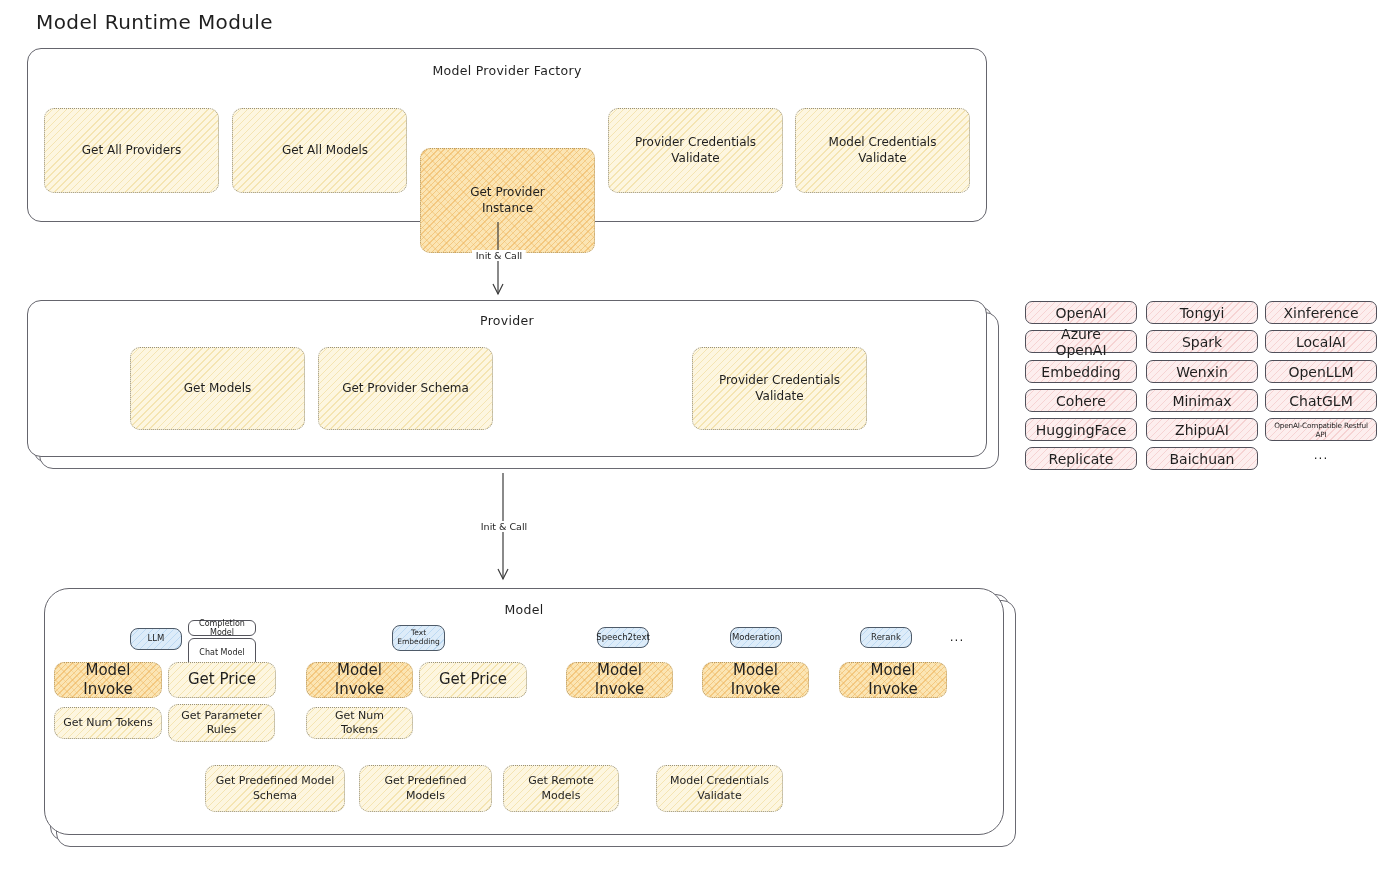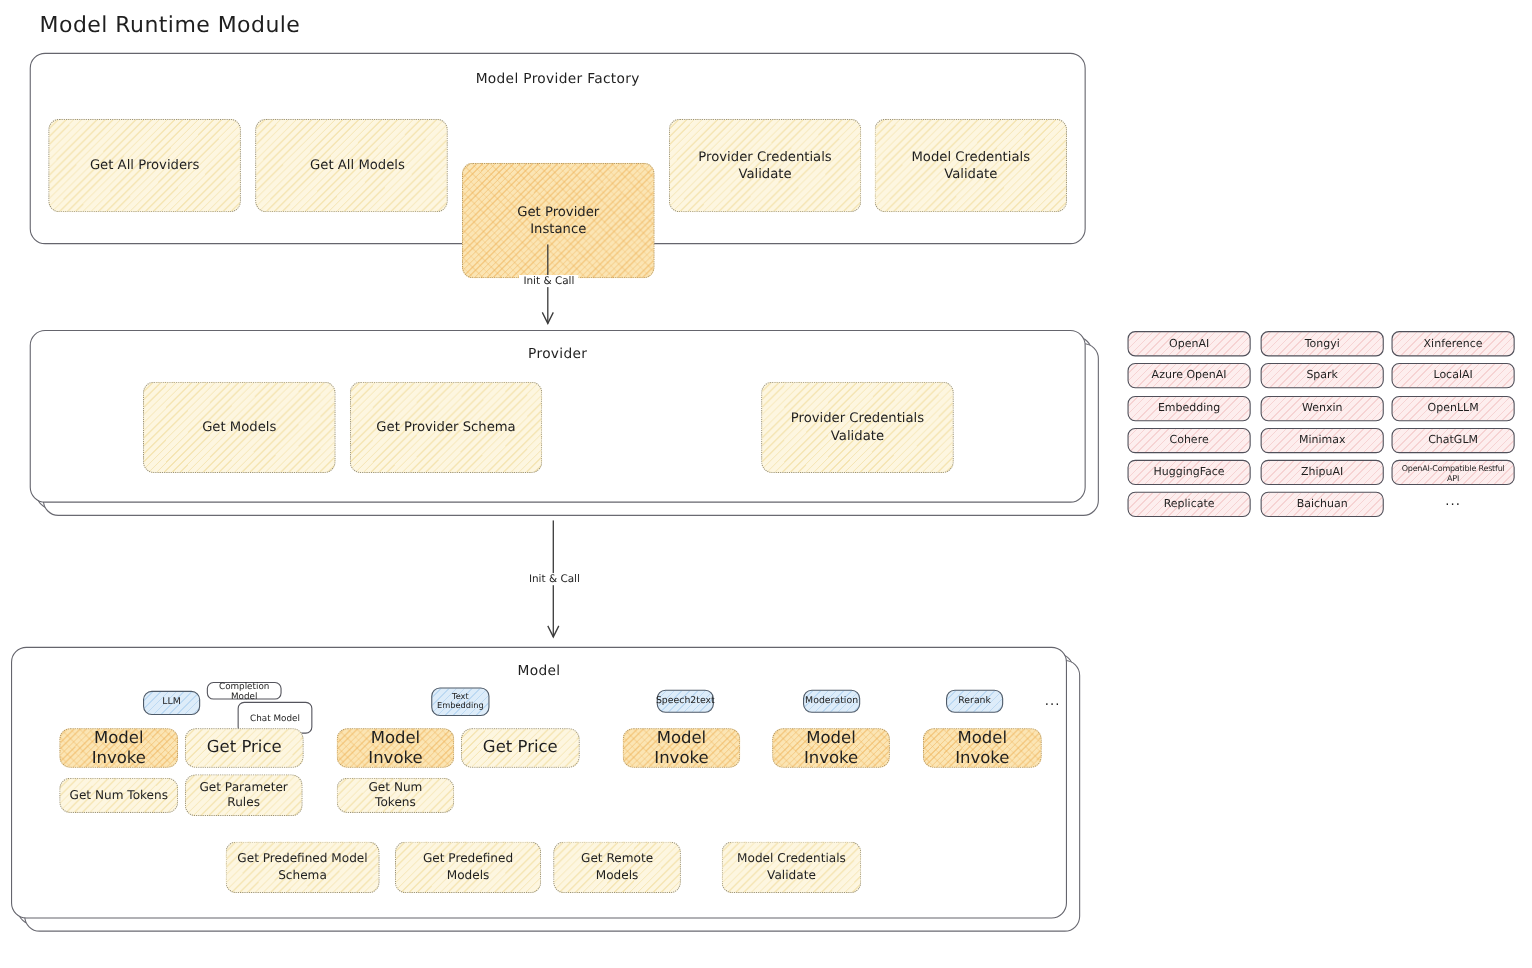--- a/index.html
+++ b/index.html
@@ -32,21 +32,21 @@
                      repeating-linear-gradient(45deg, rgba(238,177,86,.30) 0 1px, transparent 1px 6px);
     border-color:#b59a67;
   }
   .ybox.narrow { padding:2px 36px; }
   .ybox.op { font-size:11px; padding:2px 8px; }
   .ybox.op-lg { font-size:15px; }
 
   .pill {
     position:absolute; z-index:2; display:flex; align-items:center; justify-content:center;
     text-align:center; border:1.2px solid #50505a; border-radius:7px;
-    font-size:10px; box-sizing:border-box; padding:1px 16px;
+    font-size:14px; box-sizing:border-box; padding:1px 16px;
     background-color:#fdeeee;
     background-image:repeating-linear-gradient(135deg, rgba(236,170,170,.40) 0 1px, transparent 1px 5px);
   }
   .pill.tiny { font-size:7.3px; letter-spacing:-.2px; padding:1px 2px; }
   .more-dots { position:absolute; z-index:2; text-align:center; font-size:12px; letter-spacing:1px; }
 
   .tab-blue {
     position:absolute; z-index:2; display:flex; align-items:center; justify-content:center;
     text-align:center; border:1.2px solid #4e5a68; border-radius:8px;
     font-size:8.5px; line-height:1.15; box-sizing:border-box; padding:1px 3px;
@@ -118,27 +118,27 @@
   <div class="more-dots" style="left:1265px; top:448px; width:112px;">...</div>
 
   <div class="arrow" style="left:495px; top:473px;">
     <svg width="16" height="108">
       <line x1="8" y1="0" x2="8" y2="106" stroke="#3c3c3c" stroke-width="1.2"></line>
       <polyline points="3,96 8,106 13,96" fill="none" stroke="#3c3c3c" stroke-width="1.2"></polyline>
     </svg>
   </div>
   <div class="arrow-label" style="left:504px; top:521px;">Init &amp; Call</div>
 
-  <div class="panel stacked" style="left:10px; top:588px; width:958px; height:245px;">
+  <div class="panel stacked" style="left:44px; top:588px; width:958px; height:245px;border-radius:25px;">
     <div class="panel-title" style="top:13px;">Model</div>
   </div>
 
   <div class="tab-blue" style="left:130px; top:628px; width:52px; height:22px;">LLM</div>
   <div class="tab-white" style="left:188px; top:620px; width:68px; height:16px;">Completion Model</div>
-  <div class="tab-white" style="left:188px; top:638px; width:68px; height:29px;margin-left:28px;">Chat Model</div>
+  <div class="tab-white" style="left:188px; top:638px; width:68px; height:29px;">Chat Model</div>
   <div class="tab-blue two-line" style="left:380px; top:625px; width:53px; height:26px;">Text Embedding</div>
   <div class="tab-blue" style="left:597px; top:627px; width:52px; height:21px;">Speech2text</div>
   <div class="tab-blue" style="left:730px; top:627px; width:52px; height:21px;">Moderation</div>
   <div class="tab-blue" style="left:860px; top:627px; width:52px; height:21px;">Rerank</div>
   <div class="more-dots" style="left:942px; top:630px; width:30px;">...</div>
 
   <div class="ybox highlight op op-lg" style="left:54px; top:662px; width:108px; height:36px;">Model Invoke</div>
   <div class="ybox op op-lg" style="left:168px; top:662px; width:108px; height:36px;">Get Price</div>
   <div class="ybox highlight op op-lg" style="left:306px; top:662px; width:107px; height:36px;">Model Invoke</div>
   <div class="ybox op op-lg" style="left:419px; top:662px; width:108px; height:36px;">Get Price</div>

